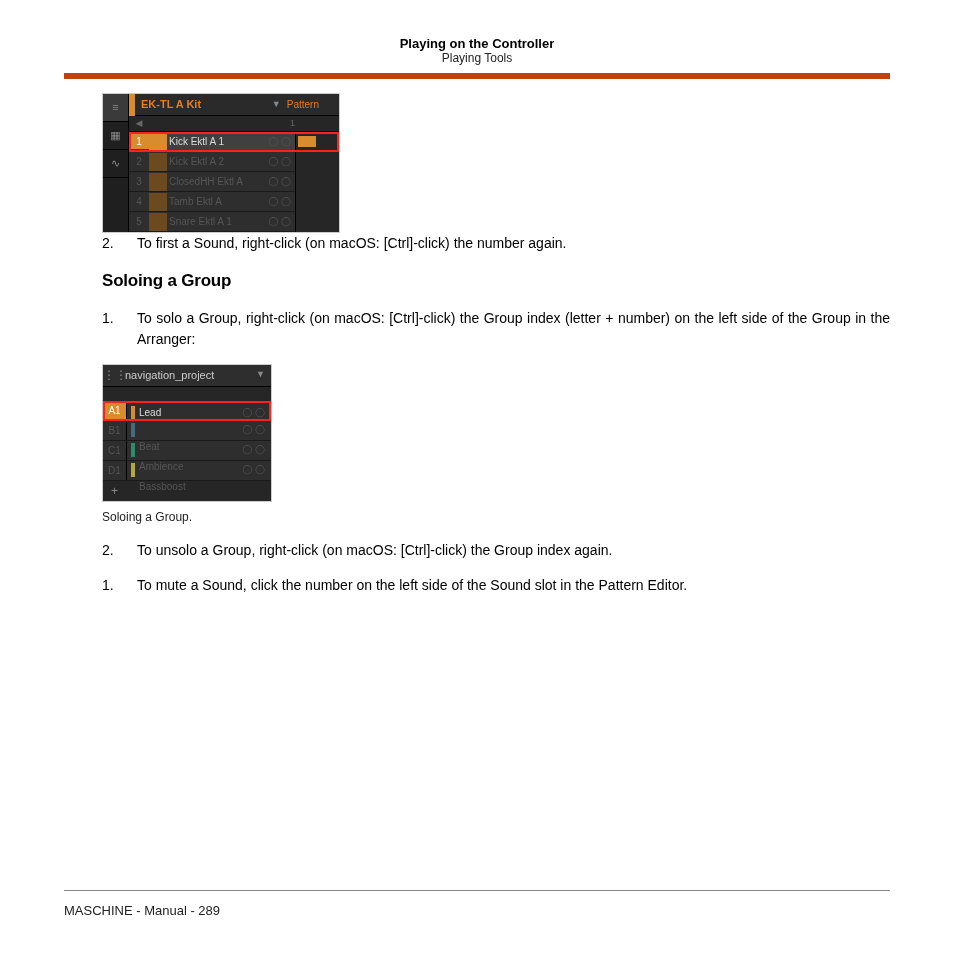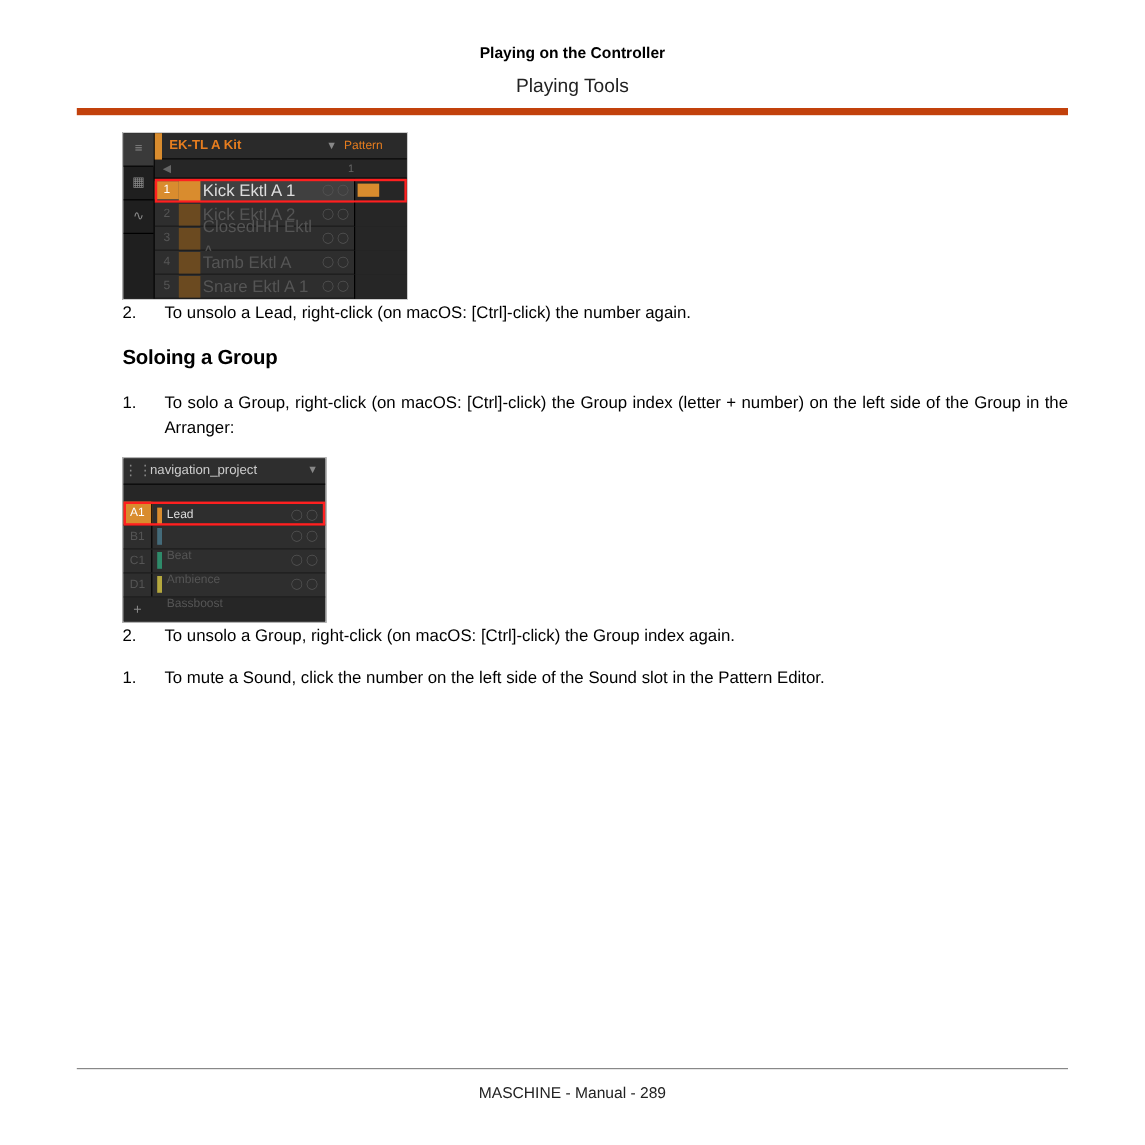--- a/index.html
+++ b/index.html
@@ -18,22 +18,22 @@
   text-align: center;
   border-bottom: 6px solid #c2410c;
   padding-bottom: 8px;
   margin-bottom: 14px;
 }
 .header-bold {
   font-weight: bold;
   font-size: 13px;
 }
 .header-sub {
-  font-size: 16px;
-  margin-top: 13px;
+  font-size: 12px;
+  margin-top: 0;
   color: #222;
 }
 .content {
   padding-left: 38px;
   font-size: 14px;
   line-height: 1.5;
 }
 .caption {
   font-size: 12px;
   color: #222;
@@ -162,21 +162,21 @@
   height: 18px;
   background: #d98c2e;
   margin-right: 2px;
 }
 .shot1-row-color.dim {
   background: #6b4a20;
 }
 .shot1-row-name {
   flex: 1;
   color: #ddd;
-  font-size: 14px;
+  font-size: 10px;
 }
 .shot1-row-name.dim {
   color: #555;
 }
 .shot1-row.selected {
   outline: 2px solid #ff2020;
   outline-offset: -2px;
   background: #404040;
 }
 .shot1-row.selected .shot1-row-num {
@@ -287,21 +287,21 @@
   font-size: 12px;
 }
 
 .footer {
   position: absolute;
   bottom: 36px;
   left: 64px;
   right: 64px;
   border-top: 1px solid #888;
   padding-top: 12px;
-  text-align: center;
+  text-align: left;
   font-size: 13px;
   color: #222;
 }
 </style>
 </head>
 <body>
 
 <div class="page">
   <div class="header">
     <div class="header-bold">Playing on the Controller</div>
@@ -366,21 +366,21 @@
             <div class="shot1-row-name dim">Snare Ektl A 1</div>
             <div class="shot1-icons">◯ ◯</div>
             <div class="shot1-pat-cell"></div>
           </div>
         </div>
       </div>
     </div>
 
     <div class="list-item">
       <div class="list-num">2.</div>
-      <div class="list-text">To unsolo a Lead, right-click (on macOS: [Ctrl]-click) the number again.</div>
+      <div class="list-text">To first a Sound, right-click (on macOS: [Ctrl]-click) the number again.</div>
     </div>
 
     <div class="heading">Soloing a Group</div>
 
     <div class="list-item">
       <div class="list-num">1.</div>
       <div class="list-text">To solo a Group, right-click (on macOS: [Ctrl]-click) the Group index (letter + number) on the left side of the Group in the Arranger:</div>
     </div>
 
     <div class="shot2">
@@ -409,20 +409,21 @@
         <div class="shot2-ricons">◯ ◯</div>
       </div>
       <div class="shot2-row">
         <div class="shot2-idx">D1</div>
         <div class="shot2-bar" style="background:#b5a83e"></div>
         <div class="shot2-name dim">Bassboost</div>
         <div class="shot2-ricons">◯ ◯</div>
       </div>
       <div class="shot2-add">+</div>
     </div>
+    <div class="caption">Soloing a Group.</div>
 
     <div class="list-item">
       <div class="list-num">2.</div>
       <div class="list-text">To unsolo a Group, right-click (on macOS: [Ctrl]-click) the Group index again.</div>
     </div>
 
 
     <div class="list-item">
       <div class="list-num">1.</div>
       <div class="list-text">To mute a Sound, click the number on the left side of the Sound slot in the Pattern Editor.</div>

